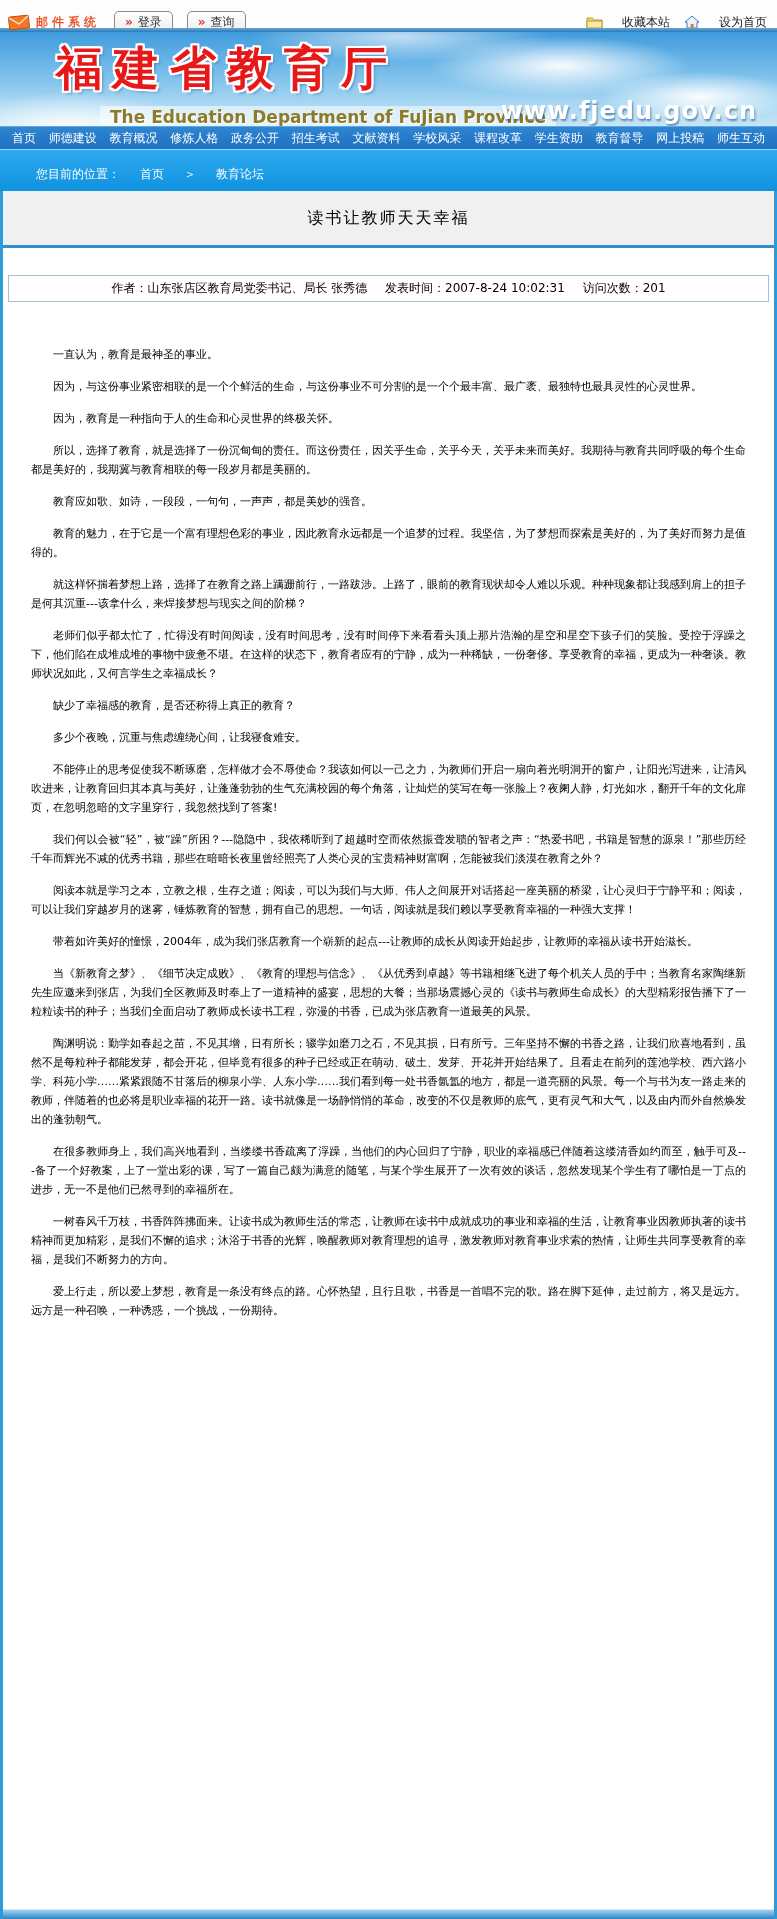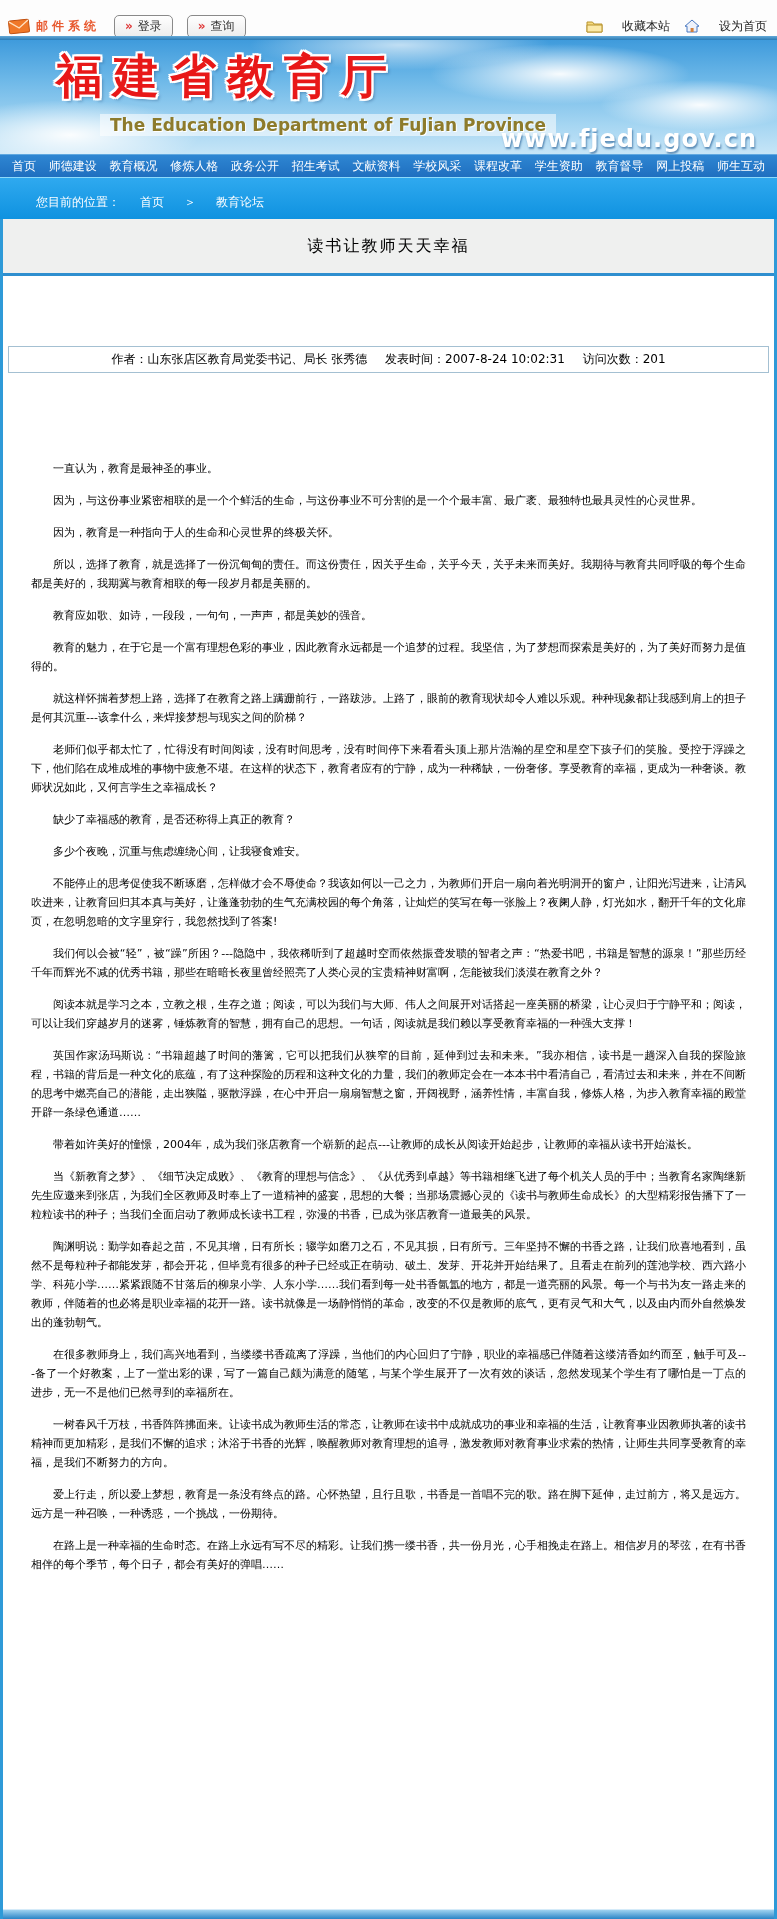--- a/index.html
+++ b/index.html
@@ -1,33 +1,33 @@
 <!DOCTYPE html>
 <html><head>
 <meta charset="utf-8">
 <style>
   * { box-sizing: border-box; margin: 0; padding: 0; }
   html,body { background:#ffffff; }
   body { font-family: "DejaVu Sans", "Liberation Sans", sans-serif; }
   .page { width:777px; min-height:1919px; margin:0 auto; background:#fff; display:flex; flex-direction:column; }
 
   
-  .topbar { height:36px; background:#fdfdfd; display:flex; align-items:center; justify-content:space-between; padding:16px 10px 0 8px; font-size:12px; }
+  .topbar { height:28px; background:#fdfdfd; display:flex; align-items:center; justify-content:space-between; padding:16px 10px 0 8px; font-size:12px; }
   .topbar-left, .topbar-right { display:flex; align-items:center; gap:14px; }
   .mail-link { display:flex; align-items:center; gap:6px; color:#e85a30; font-weight:bold; letter-spacing:4px; cursor:pointer; }
   .tb-btn { display:flex; align-items:center; gap:5px; font-size:12px; color:#333; background:linear-gradient(180deg,#ffffff,#ececec); border:1px solid #8a8a8a; border-radius:5px; padding:2px 10px; cursor:pointer; font-family:inherit; }
   .btn-arrow { color:#e03838; font-weight:bold; font-size:12px; }
   .tb-link { display:flex; align-items:center; gap:19px; color:#222; cursor:pointer; }
   .icon-svg { display:inline-block; vertical-align:middle; }
 
   
   .top-divider { height:4px; background:linear-gradient(180deg,#63a9d8,#2b7ab3); }
 
   
-  .banner { position:relative; height:114px; overflow:hidden;
+  .banner { position:relative; height:94px; overflow:hidden;
     background:linear-gradient(180deg,#3f9bdc 0%,#6db8e8 35%,#a6d6f2 75%,#c6e5f7 100%); }
   .cloud { position:absolute; border-radius:50%;
     background:radial-gradient(closest-side, rgba(255,255,255,0.95), rgba(255,255,255,0)); }
   .c1 { left:430px; top:4px;  width:260px; height:60px; }
   .c2 { left:600px; top:40px; width:200px; height:50px; }
   .c3 { left:-60px; top:60px; width:260px; height:70px; }
   .c4 { left:250px; top:-20px;width:300px; height:50px; opacity:.7; }
   .site-title-cn { position:absolute; left:56px; top:6px; font-size:46px; font-weight:bold; color:#e81818; letter-spacing:11px; white-space:nowrap;
     text-shadow:-2px 0 #fff,2px 0 #fff,0 -2px #fff,0 2px #fff,-2px -2px #fff,2px 2px #fff,-2px 2px #fff,2px -2px #fff, 3px 3px 3px rgba(0,40,90,.35); }
   .site-title-en { position:absolute; left:100px; top:74px; font-size:17px; font-weight:bold; color:#8d7b2c; background:rgba(255,255,255,.55); padding:1px 10px; white-space:nowrap;
@@ -37,21 +37,21 @@
 
   
   .navbar { height:23px; background:linear-gradient(180deg,#2e86d2,#1f6fc0); border-top:1px solid #5fa8e0; display:flex; align-items:center; justify-content:space-between; padding:0 12px; }
   .nav-item { color:#ffffff; font-size:12px; text-decoration:none; white-space:nowrap; cursor:pointer; }
 
   
   .breadcrumb-bar { height:42px; background:linear-gradient(180deg,#2fa9ef,#0f92e0); border-top:1px solid #8edafa; display:flex; align-items:flex-end; padding:0 0 8px 36px; color:#fff; font-size:12px; gap:20px; }
   .breadcrumb-bar a { color:#fff; text-decoration:none; cursor:pointer; }
 
   
-  .content-frame { flex:1; display:flex; flex-direction:column; border-left:3px solid #2e9ad8; border-right:3px solid #2e9ad8; background:#fff;gap:43px; }
+  .content-frame { flex:1; display:flex; flex-direction:column; border-left:3px solid #2e9ad8; border-right:3px solid #2e9ad8; background:#fff; }
 
   .title-box { background:#eff0ef; border-bottom:3px solid #2f8fcf; text-align:center; padding:17px 0 16px; }
   .title-box h1 { font-size:16px; font-weight:normal; color:#000; letter-spacing:2px; }
 
   .meta-box { margin:27px 5px 16px; border:1px solid #a4c0d2; background:#fff; text-align:center; font-size:12px; color:#000; padding:4px 0; white-space:nowrap; }
   .meta-box .lbl { margin-left:14px; }
   .meta-box .lbl:first-child { margin-left:0; }
 
   .article-body { padding:27px 28px 8px; font-size:11px; color:#000; }
   .article-body p { margin:0 0 13px; line-height:19px; text-indent:2em; text-align:justify; }
@@ -153,26 +153,24 @@
         <p class="para">所以，选择了教育，就是选择了一份沉甸甸的责任。而这份责任，因关乎生命，关乎今天，关乎未来而美好。我期待与教育共同呼吸的每个生命都是美好的，我期冀与教育相联的每一段岁月都是美丽的。</p>
         <p class="para">教育应如歌、如诗，一段段，一句句，一声声，都是美妙的强音。</p>
         <p class="para">教育的魅力，在于它是一个富有理想色彩的事业，因此教育永远都是一个追梦的过程。我坚信，为了梦想而探索是美好的，为了美好而努力是值得的。</p>
         <p class="para">就这样怀揣着梦想上路，选择了在教育之路上蹒跚前行，一路跋涉。上路了，眼前的教育现状却令人难以乐观。种种现象都让我感到肩上的担子是何其沉重---该拿什么，来焊接梦想与现实之间的阶梯？</p>
         <p class="para">老师们似乎都太忙了，忙得没有时间阅读，没有时间思考，没有时间停下来看看头顶上那片浩瀚的星空和星空下孩子们的笑脸。受控于浮躁之下，他们陷在成堆成堆的事物中疲惫不堪。在这样的状态下，教育者应有的宁静，成为一种稀缺，一份奢侈。享受教育的幸福，更成为一种奢谈。教师状况如此，又何言学生之幸福成长？</p>
         <p class="para">缺少了幸福感的教育，是否还称得上真正的教育？</p>
         <p class="para">多少个夜晚，沉重与焦虑缠绕心间，让我寝食难安。</p>
         <p class="para">不能停止的思考促使我不断琢磨，怎样做才会不辱使命？我该如何以一己之力，为教师们开启一扇向着光明洞开的窗户，让阳光泻进来，让清风吹进来，让教育回归其本真与美好，让蓬蓬勃勃的生气充满校园的每个角落，让灿烂的笑写在每一张脸上？夜阑人静，灯光如水，翻开千年的文化扉页，在忽明忽暗的文字里穿行，我忽然找到了答案!</p>
         <p class="para">我们何以会被“轻”，被“躁”所困？---隐隐中，我依稀听到了超越时空而依然振聋发聩的智者之声：“热爱书吧，书籍是智慧的源泉！”那些历经千年而辉光不减的优秀书籍，那些在暗暗长夜里曾经照亮了人类心灵的宝贵精神财富啊，怎能被我们淡漠在教育之外？</p>
         <p class="para">阅读本就是学习之本，立教之根，生存之道；阅读，可以为我们与大师、伟人之间展开对话搭起一座美丽的桥梁，让心灵归于宁静平和；阅读，可以让我们穿越岁月的迷雾，锤炼教育的智慧，拥有自己的思想。一句话，阅读就是我们赖以享受教育幸福的一种强大支撑！</p>
-        <p class="para">英国作家汤玛斯说：“书籍超越了时间的藩篱，它可以把我们从狭窄的目前，延伸到过去和未来。”我亦相信，读书是一趟深入自我的探险旅程，书籍的背后是一种文化的底蕴，有了这种探险的历程和这种文化的力量，我们的教师定会在一本本书中看清自己，看清过去和未来，并在不间断的思考中燃亮自己的潜能，走出狭隘，驱散浮躁，在心中开启一扇扇智慧之窗，开阔视野，涵养性情，丰富自我，修炼人格，为步入教育幸福的殿堂开辟一条绿色通道……</p>
         <p class="para">带着如许美好的憧憬，2004年，成为我们张店教育一个崭新的起点---让教师的成长从阅读开始起步，让教师的幸福从读书开始滋长。</p>
         <p class="para">当《新教育之梦》、《细节决定成败》、《教育的理想与信念》、《从优秀到卓越》等书籍相继飞进了每个机关人员的手中；当教育名家陶继新先生应邀来到张店，为我们全区教师及时奉上了一道精神的盛宴，思想的大餐；当那场震撼心灵的《读书与教师生命成长》的大型精彩报告播下了一粒粒读书的种子；当我们全面启动了教师成长读书工程，弥漫的书香，已成为张店教育一道最美的风景。</p>
         <p class="para">陶渊明说：勤学如春起之苗，不见其增，日有所长；辍学如磨刀之石，不见其损，日有所亏。三年坚持不懈的书香之路，让我们欣喜地看到，虽然不是每粒种子都能发芽，都会开花，但毕竟有很多的种子已经或正在萌动、破土、发芽、开花并开始结果了。且看走在前列的莲池学校、西六路小学、科苑小学……紧紧跟随不甘落后的柳泉小学、人东小学……我们看到每一处书香氤氲的地方，都是一道亮丽的风景。每一个与书为友一路走来的教师，伴随着的也必将是职业幸福的花开一路。读书就像是一场静悄悄的革命，改变的不仅是教师的底气，更有灵气和大气，以及由内而外自然焕发出的蓬勃朝气。</p>
         <p class="para">在很多教师身上，我们高兴地看到，当缕缕书香疏离了浮躁，当他们的内心回归了宁静，职业的幸福感已伴随着这缕清香如约而至，触手可及---备了一个好教案，上了一堂出彩的课，写了一篇自己颇为满意的随笔，与某个学生展开了一次有效的谈话，忽然发现某个学生有了哪怕是一丁点的进步，无一不是他们已然寻到的幸福所在。</p>
         <p class="para">一树春风千万枝，书香阵阵拂面来。让读书成为教师生活的常态，让教师在读书中成就成功的事业和幸福的生活，让教育事业因教师执著的读书精神而更加精彩，是我们不懈的追求；沐浴于书香的光辉，唤醒教师对教育理想的追寻，激发教师对教育事业求索的热情，让师生共同享受教育的幸福，是我们不断努力的方向。</p>
         <p class="para">爱上行走，所以爱上梦想，教育是一条没有终点的路。心怀热望，且行且歌，书香是一首唱不完的歌。路在脚下延伸，走过前方，将又是远方。远方是一种召唤，一种诱惑，一个挑战，一份期待。</p>
-        <p class="para">在路上是一种幸福的生命时态。在路上永远有写不尽的精彩。让我们携一缕书香，共一份月光，心手相挽走在路上。相信岁月的琴弦，在有书香相伴的每个季节，每个日子，都会有美好的弹唱……</p>
       </div>
 
     <div class="footer-strip"></div>
   </div>
 
 </div>
 
 </body></html>

